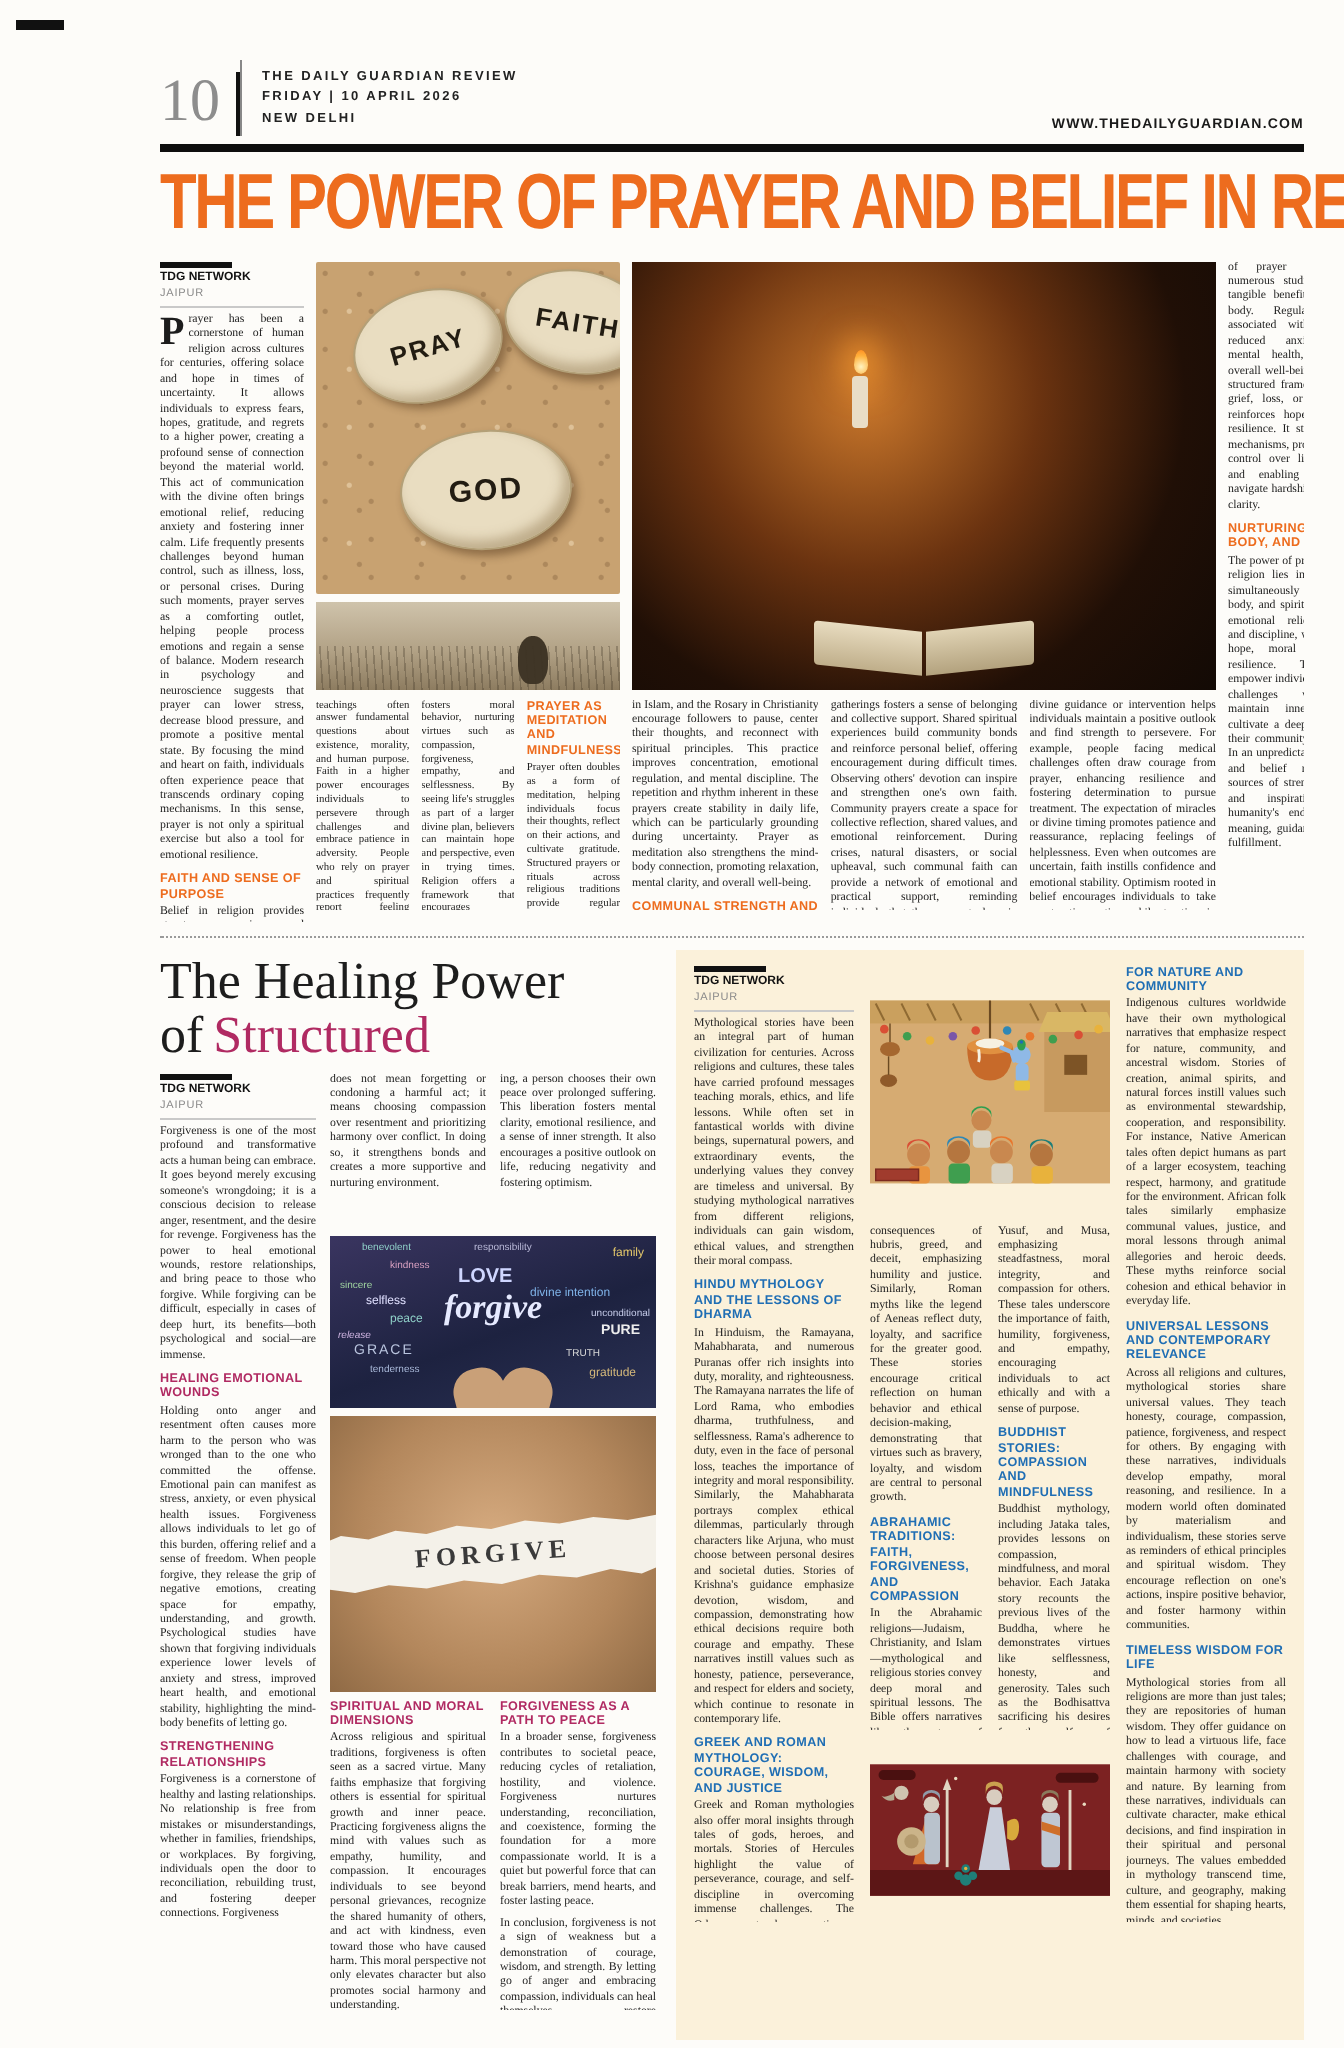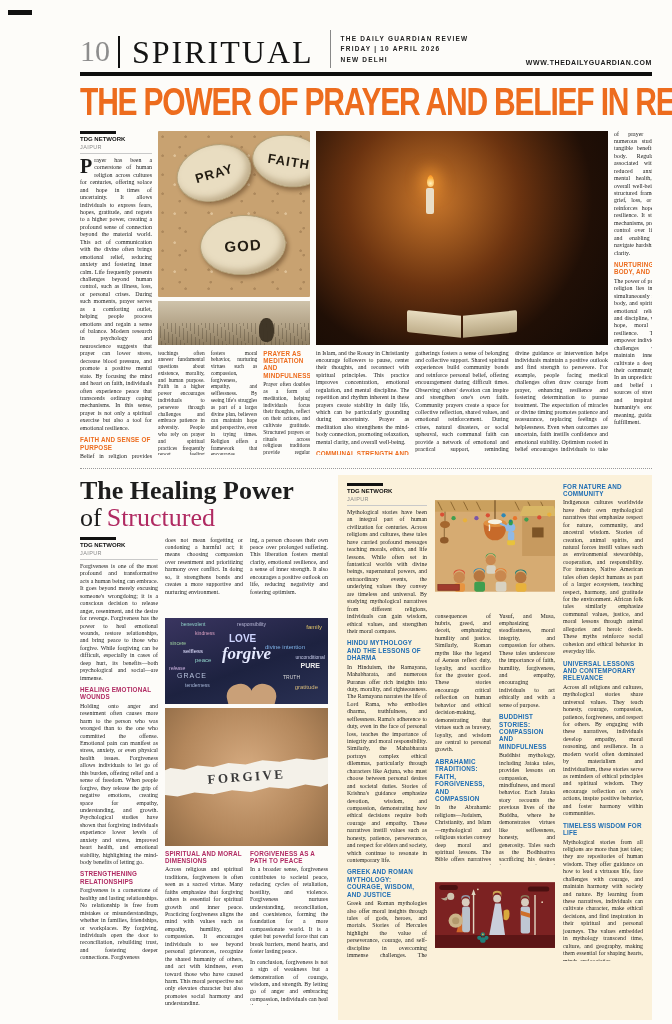--- a/index.html
+++ b/index.html
@@ -107,21 +107,20 @@
 </style>
 </head>
 <body>
 
 <div class="page">
   <div class="topmark"></div>
   <div class="inner">
 
     <header>
       <div class="pgnum">10</div>
-      <div class="section-title">SPIRITUAL</div>
       <div class="vrule"></div>
       <div class="masthead">
         <div>THE DAILY GUARDIAN REVIEW</div>
         <div>FRIDAY | 10 APRIL 2026</div>
         <div>NEW DELHI</div>
       </div>
       <div class="site">WWW.THEDAILYGUARDIAN.COM</div>
     </header>
     <div class="thickrule"></div>
 
@@ -201,21 +200,21 @@
         <div class="bt">The power of prayer and belief in religion lies in their ability to simultaneously nurture the mind, body, and spirit. Prayer provides emotional relief, mindfulness, and discipline, while faith instills hope, moral guidance, and resilience. Together, they empower individuals to face life's challenges with courage, maintain inner peace, and cultivate a deeper connection to their community and the divine. In an unpredictable world, prayer and belief remain timeless sources of strength, reassurance, and inspiration, reflecting humanity's enduring quest for meaning, guidance, and spiritual fulfillment.</div>
       </div>
     </div>
 
     <div class="dotrule"></div>
 
     <div class="bottom">
 
       <section class="fsec">
         <h2 class="fhead">
-          <span style="display:block;font-weight:bold;">The Healing Power</span>
+          <span style="display:block;">The Healing Power</span>
           <span>of</span><span class="acc">Structured</span>
         </h2>
         <div class="frow">
           <div class="fcol">
             <div class="bl">
               <div class="bar"></div>
               <div class="nm">TDG NETWORK</div>
               <div class="pl">JAIPUR</div>
             </div>
             <div class="bt">Forgiveness is one of the most profound and transformative acts a human being can embrace. It goes beyond merely excusing someone's wrongdoing; it is a conscious decision to release anger, resentment, and the desire for revenge. Forgiveness has the power to heal emotional wounds, restore relationships, and bring peace to those who forgive. While forgiving can be difficult, especially in cases of deep hurt, its benefits—both psychological and social—are immense.</div>

